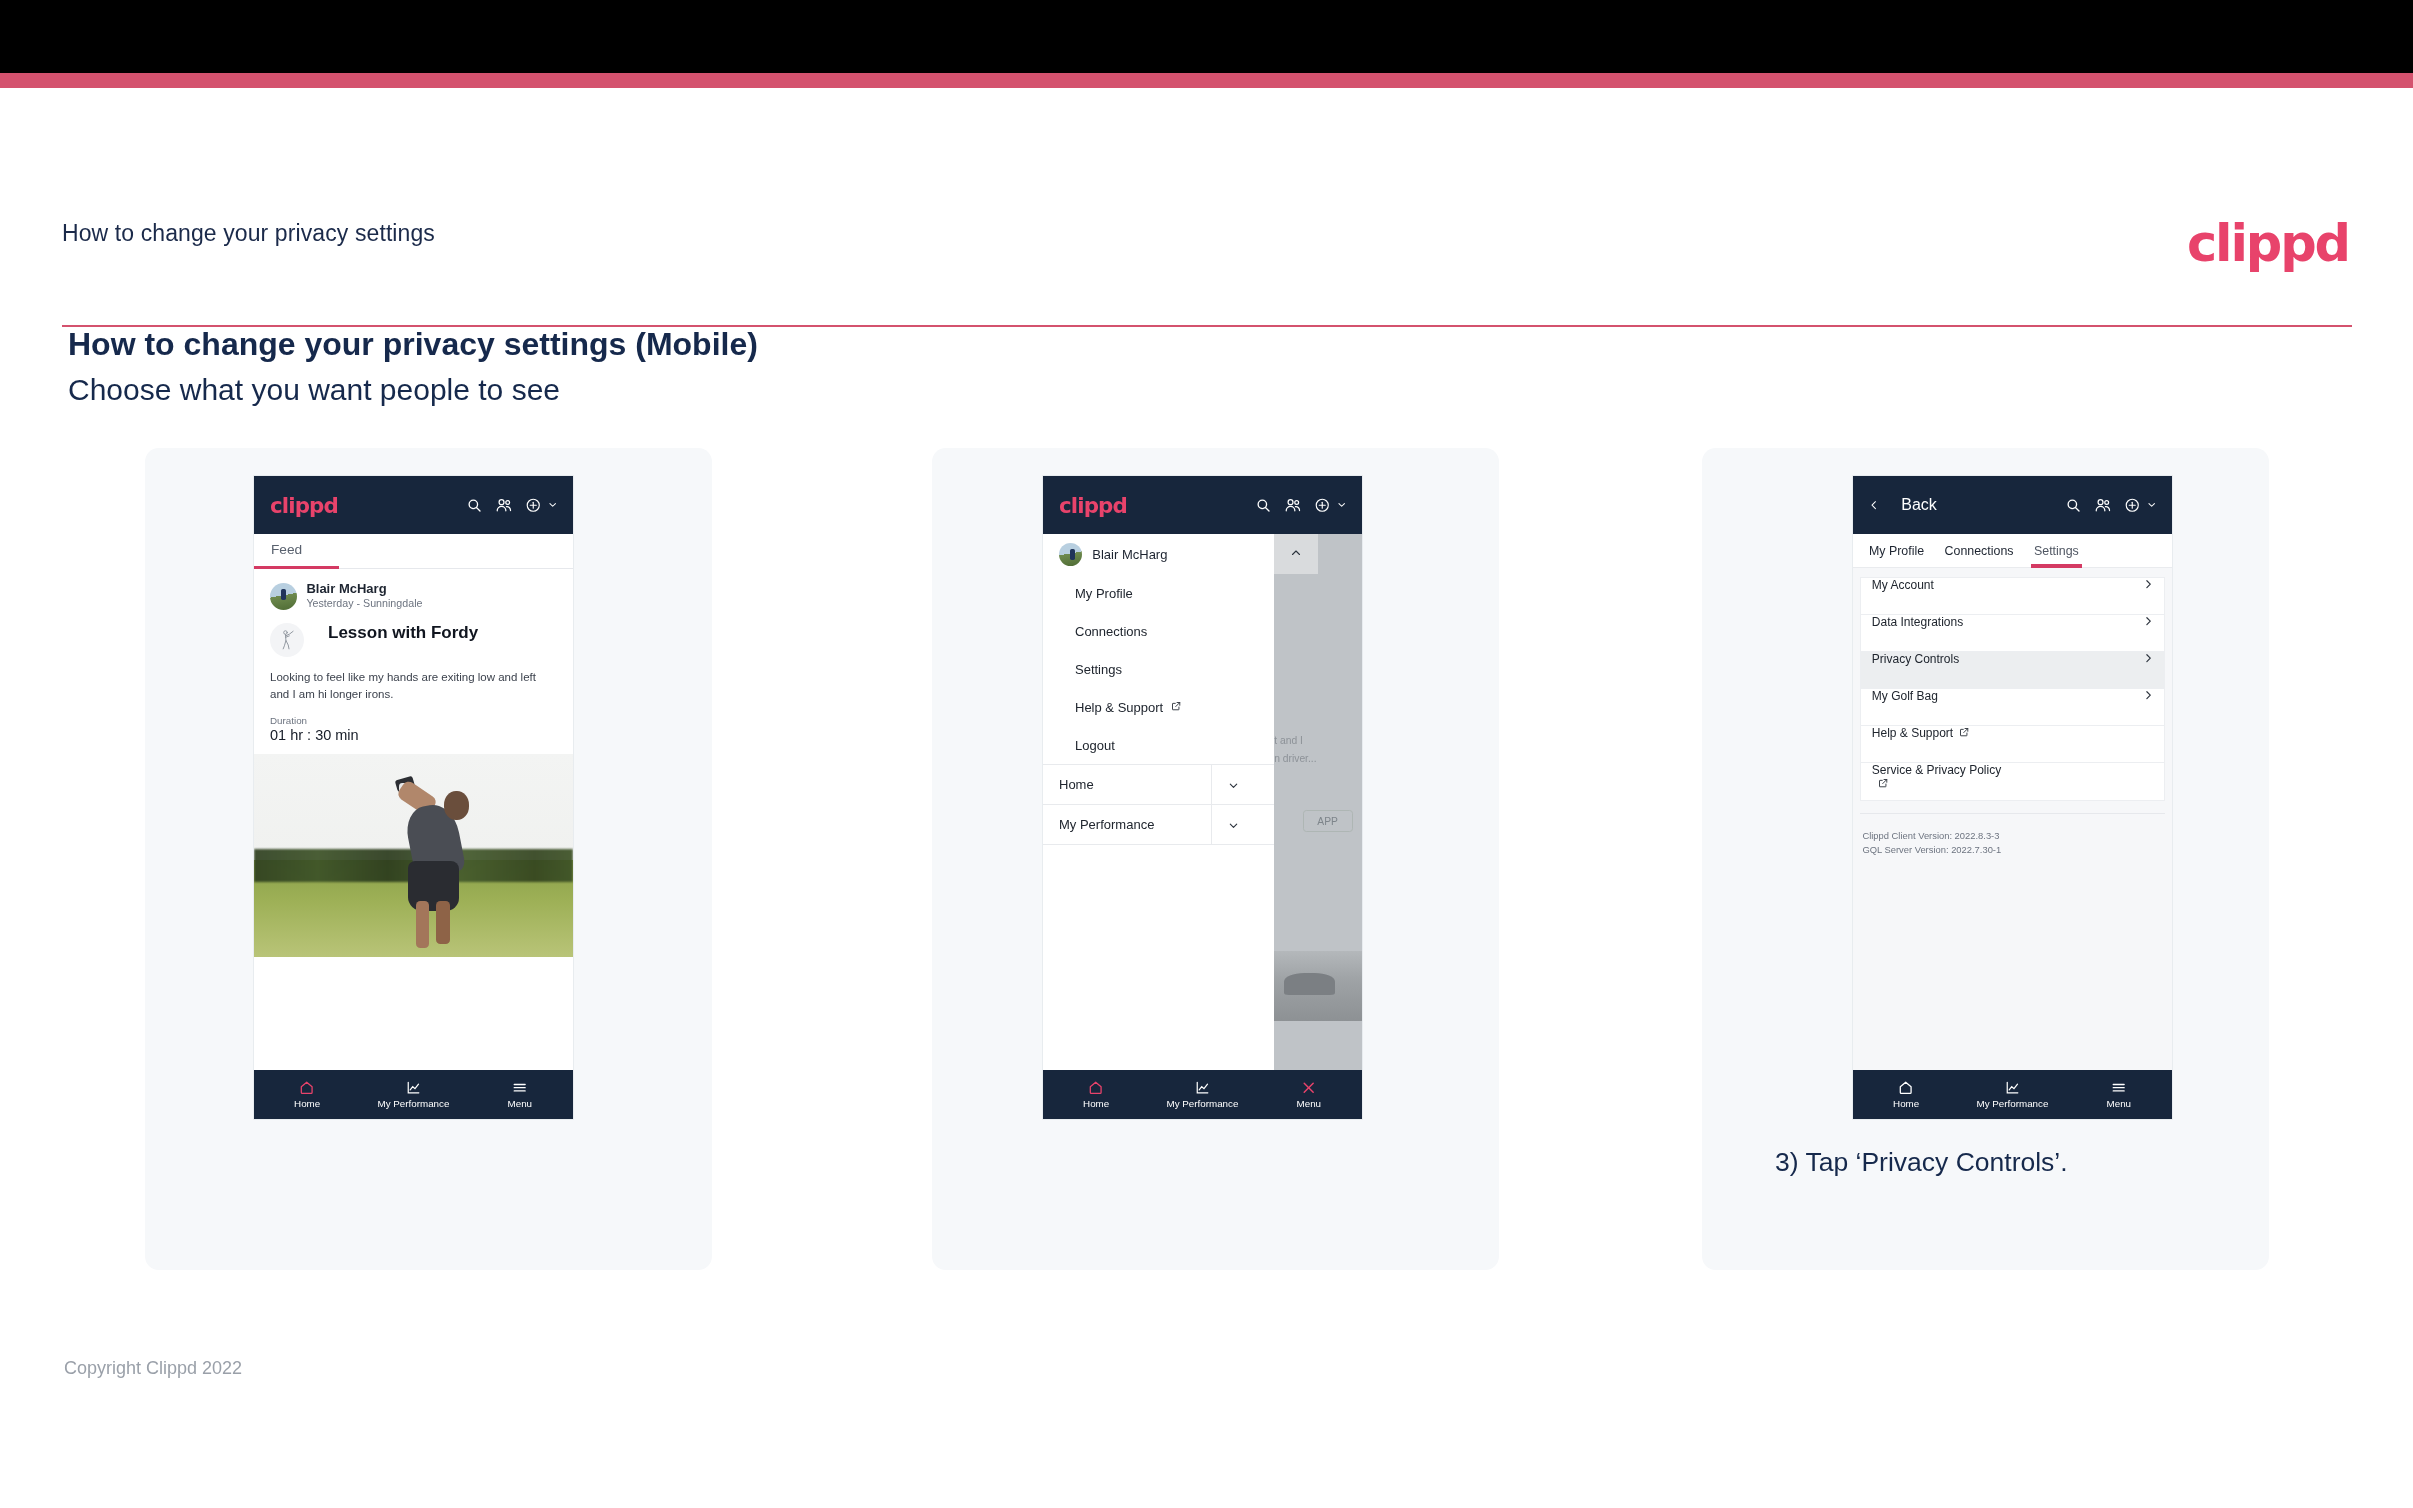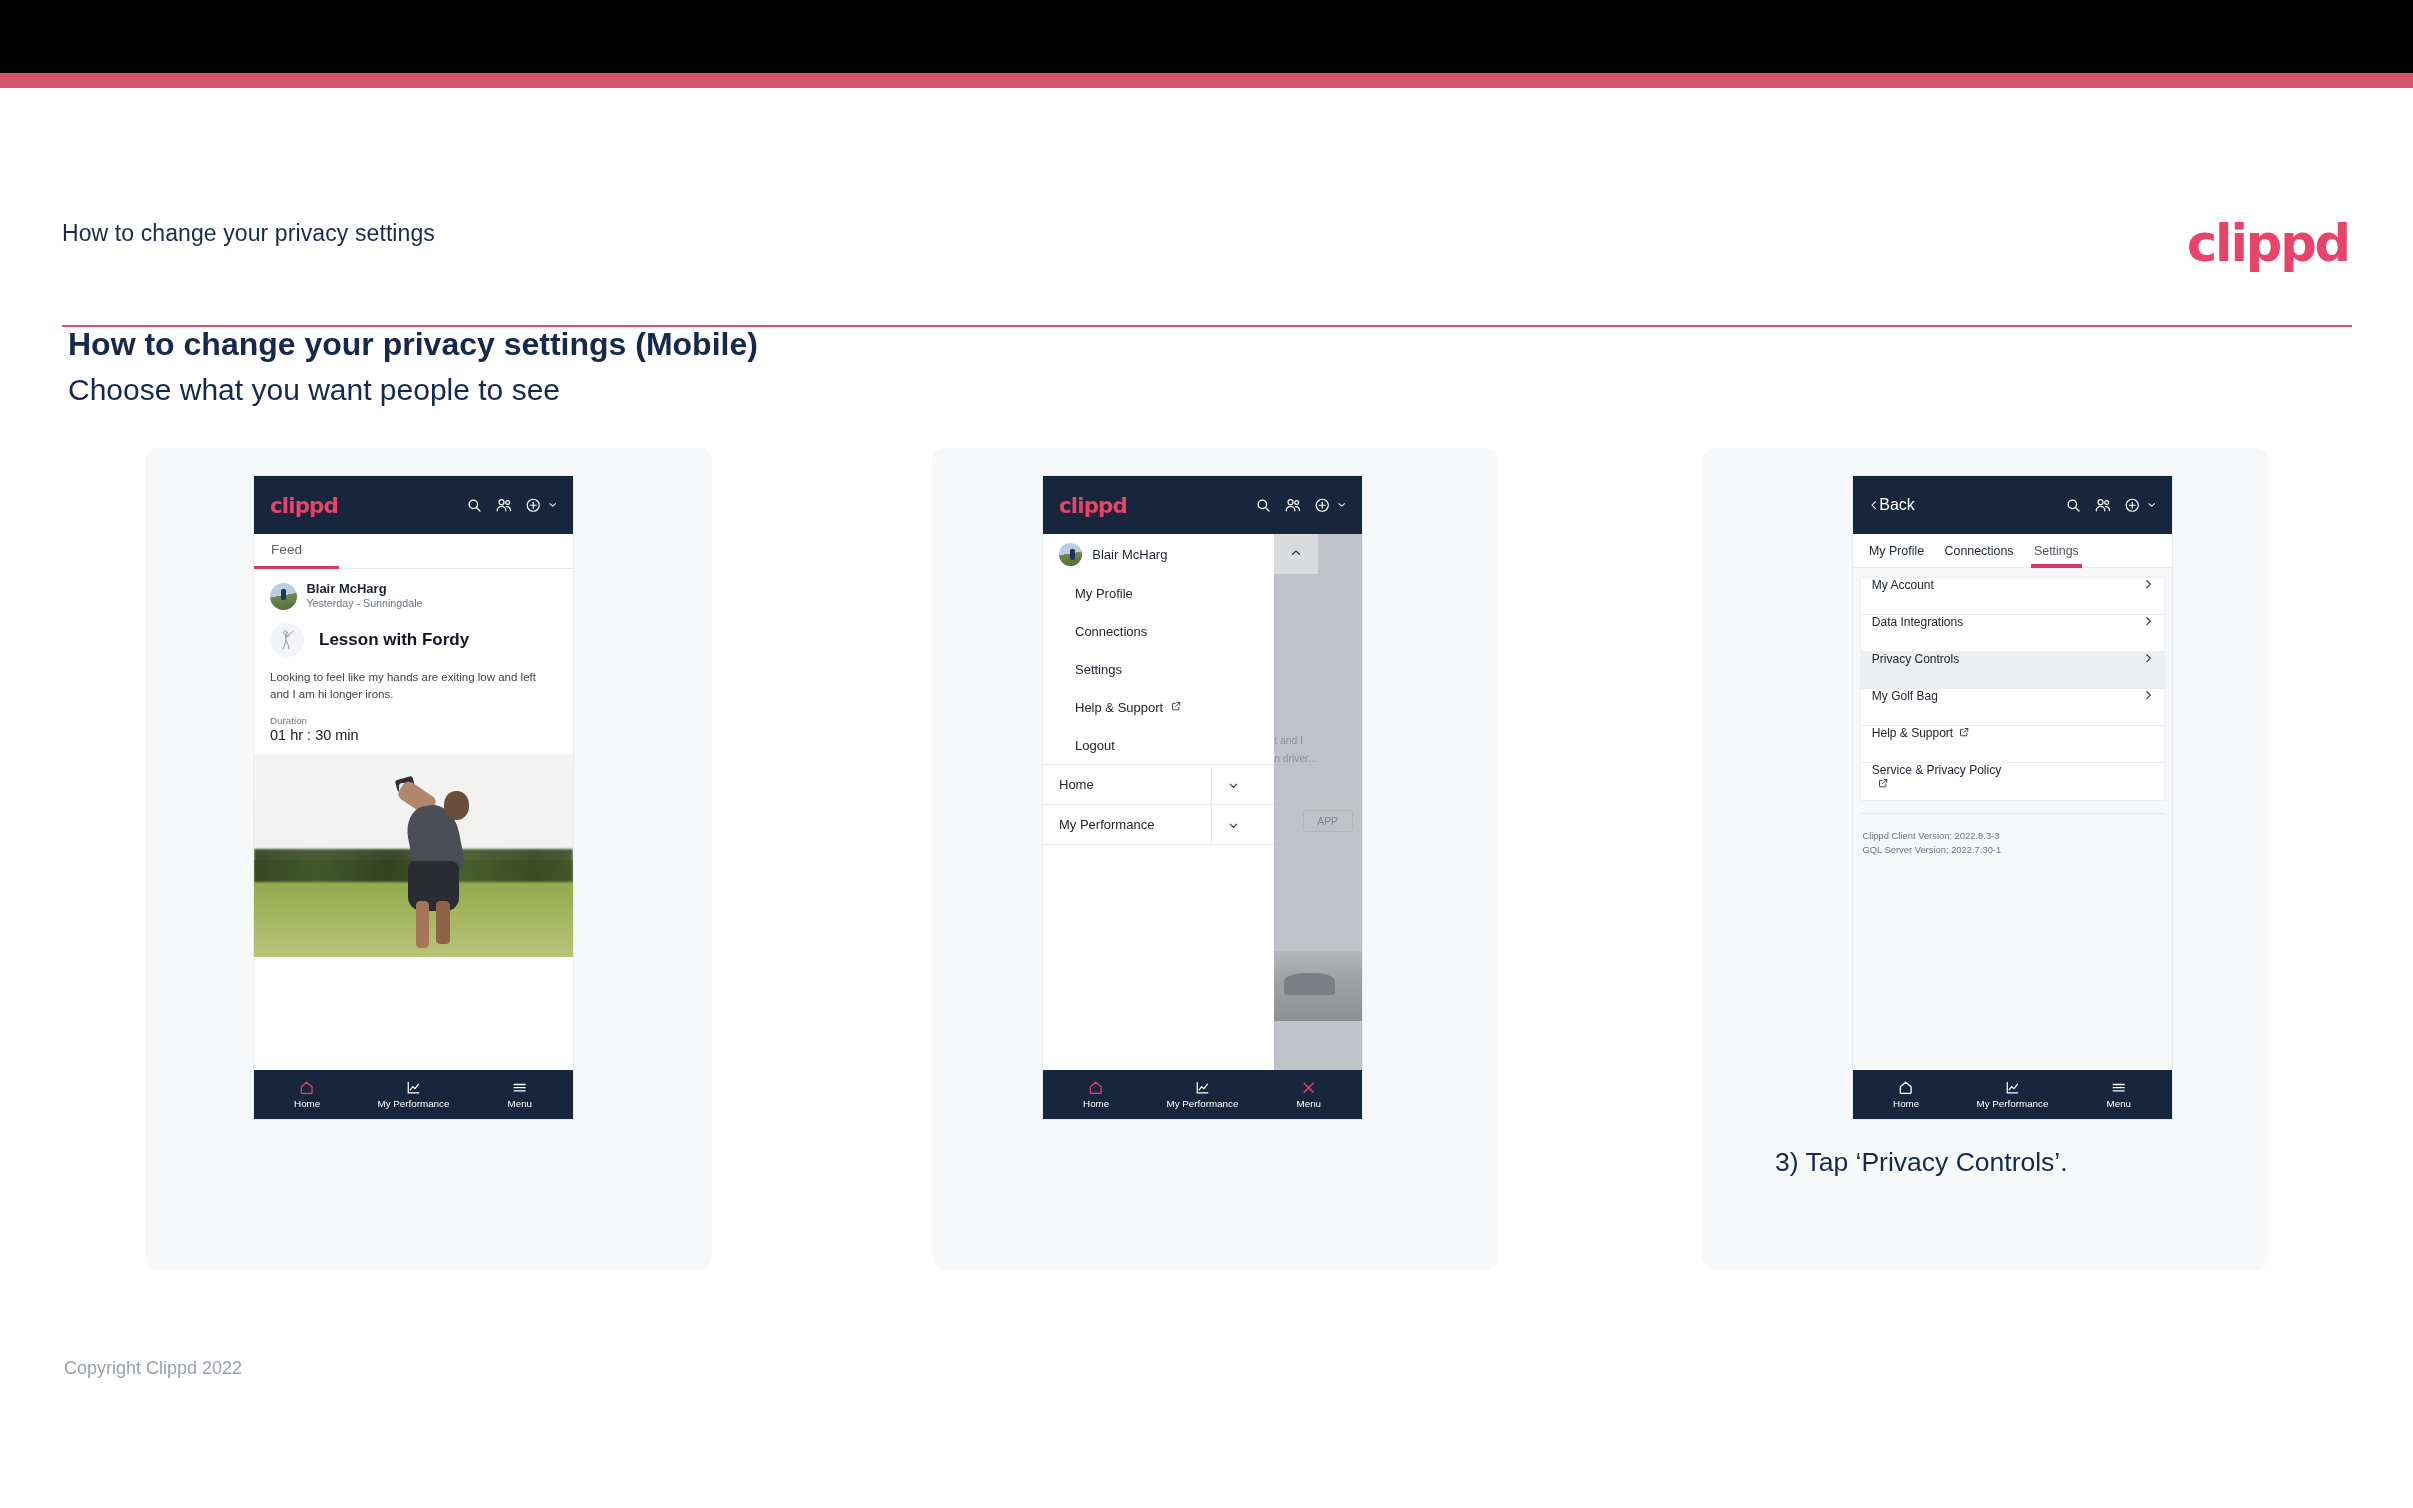--- a/index.html
+++ b/index.html
@@ -66,21 +66,21 @@
 
   
   .app-nav {
     position:relative; width:100%; height:58px; background:#17263c;
     display:flex; align-items:center; padding:0 16px;
   }
   .app-logo {
     font-family:"DejaVu Sans", sans-serif;
     font-size:21.4px; font-weight:700; color:#e8436b; letter-spacing:-0.9px;
   }
-  .back-wrap { display:flex; align-items:center; color:#ffffff; font-size:16px; gap:0; }
+  .back-wrap { display:flex; align-items:center; color:#ffffff; font-size:16px; gap:22px; }
   .nav-icons { margin-left:auto; display:flex; align-items:center; gap:14.5px; }
   .nav-icons svg { display:block; }
 
   
   .feed-tabbar { position:relative; height:35px; background:#fff; border-bottom:0.9px solid #e6e8ec; }
   .feed-tab { position:absolute; left:17px; top:7.7px; font-size:13.7px; color:#59616e; }
   .feed-underline { position:absolute; left:0; bottom:-0.9px; width:85px; height:3.4px; background:#d43a63; }
 
   
   .post { padding:12px 16px 0 16px; }
@@ -90,21 +90,21 @@
     background:linear-gradient(170deg,#b8cfe0 0%,#b8cfe0 46%,#6e8a4e 46%,#4e6b34 100%);
     position:relative;
   }
   .avatar:after{
     content:""; position:absolute; left:11px; top:6.8px; width:5.1px; height:11px;
     background:#20345a; border-radius:1.7px;
   }
   .post-name { font-size:13px; font-weight:700; color:#1d2430; line-height:1.25; }
   .post-meta { font-size:10.7px; color:#6d7480; line-height:1.3; }
 
-  .lesson-row { display:flex; align-items:center; gap:15px; margin-top:12px; }
+  .lesson-row { display:flex; gap:24px; margin-top:12px; }
   .lesson-ico {
     width:34px; height:34px; border-radius:50%; background:#f3f4f6; flex:none;
     display:flex; align-items:center; justify-content:center;
   }
   .lesson-title { font-size:17px; font-weight:700; color:#10151f; }
 
   .post-body { margin-top:12px; font-size:11.5px; line-height:1.5; color:#3c424d; }
   .post-dur-lbl { margin-top:11px; font-size:9.8px; color:#6d7480; }
   .post-dur-val { font-size:14.5px; font-weight:500; color:#161c27; margin-top:1.7px; }
 

